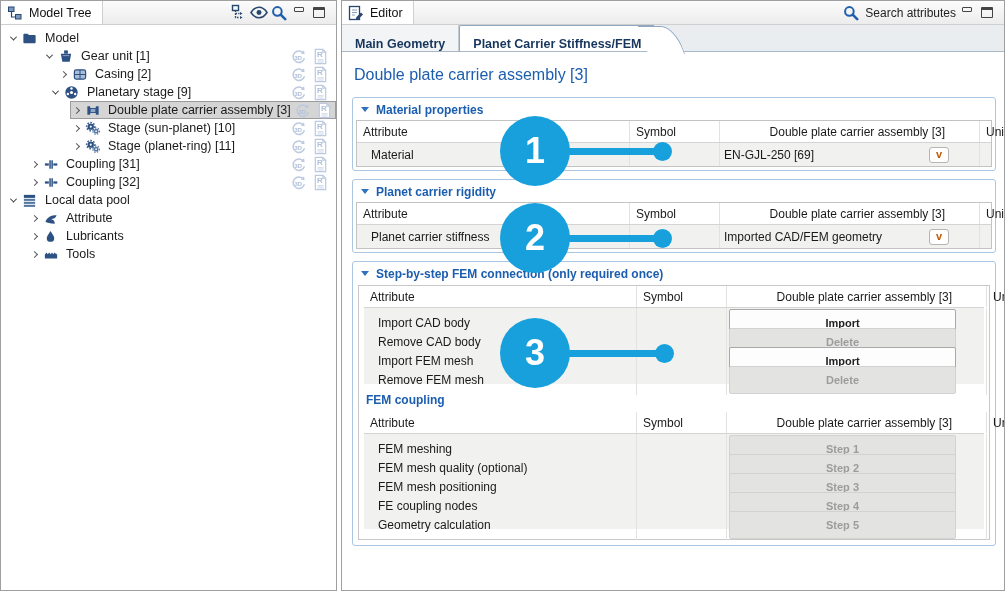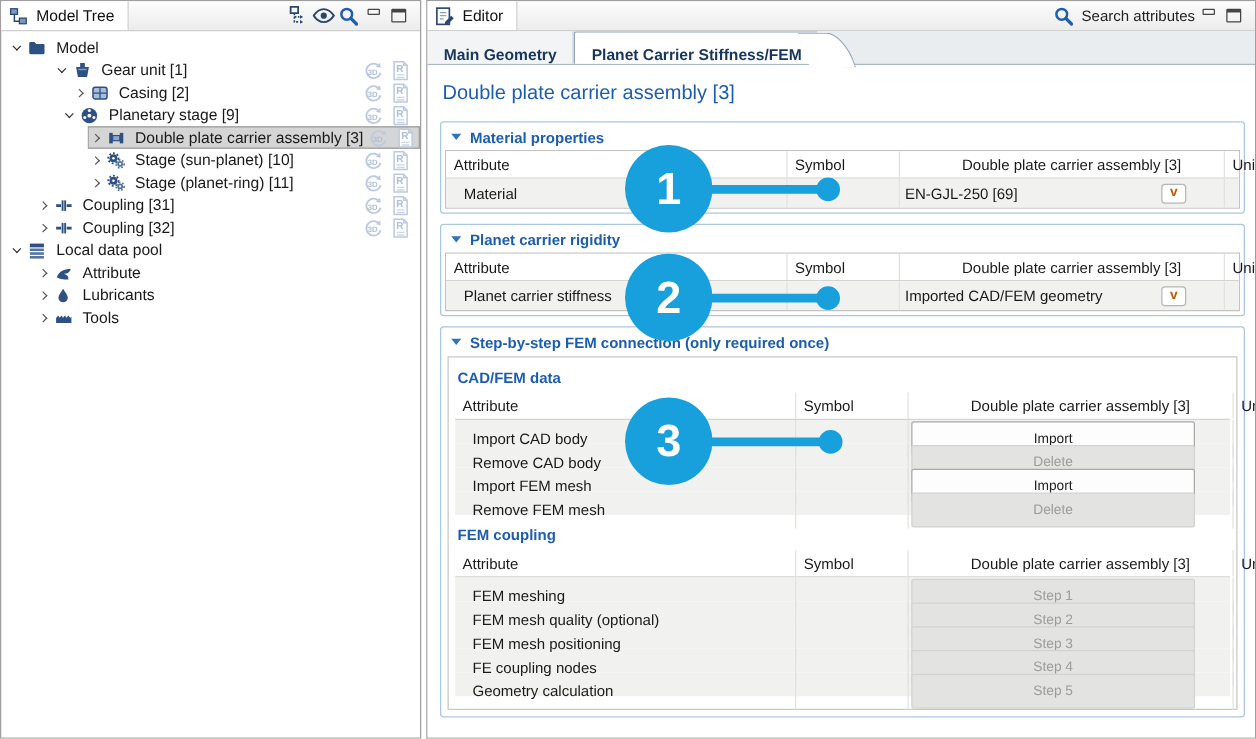--- a/index.html
+++ b/index.html
@@ -54,21 +54,21 @@
   .t-head>div{display:flex;align-items:center;padding:0 6px;font-size:12px;color:#1a1a1a;}
   .right{justify-content:flex-end;}
   .col-sep{border-left:1px solid #e2e2e0;}
   .t-row{height:23px;background:#f1f1ef;}
   .t-row.btn-row{height:19px;}
   .t-row>div{display:flex;align-items:center;padding:0 6px;}
   .attr-cell{padding-left:14px !important;}
   .value-cell{justify-content:space-between;padding:0 2px 0 4px !important;}
   .btn-cell{padding:1px 2px !important;}
   .dd-btn{width:20px;height:16px;background:#fff;border:1px solid #b5b5b5;border-radius:3px;color:#c05a00;font-size:11px;font-weight:bold;display:flex;align-items:center;justify-content:center;line-height:1;flex:none;}
-  .btn{width:100%;height:28px;font-size:11px;border-radius:2px;display:flex;align-items:center;justify-content:center;}
+  .btn{width:100%;height:28px;font-size:11px;border-radius:2px;display:flex;align-items:center;justify-content:center;font-weight:bold;}
   .btn.on{background:#fdfdfd;border:1px solid #a9a9a9;color:#222;}
   .btn.off{background:#e3e3e1;border:1px solid #d2d2d0;color:#9c9c9c;}
   .group-box{border:1px solid #c8c8c8;margin:1px 2px 2px;padding:0 5px 10px;background:#fff;}
   .group-title{color:#1c5eae;font-weight:bold;font-size:12px;margin:9px 2px 5px;}
 
   
   .callout-layer{position:absolute;inset:0;pointer-events:none;z-index:10;}
   .co-line{position:absolute;height:7px;background:#18a0dc;border-radius:3px;}
   .co-dot{position:absolute;width:19px;height:19px;border-radius:50%;background:#18a0dc;}
   .co-circle{position:absolute;width:70px;height:70px;border-radius:50%;background:#18a0dc;color:#fff;display:flex;align-items:center;justify-content:center;font-size:36px;font-weight:600;}
@@ -518,21 +518,20 @@
                 <div class="col-sep"></div>
               </div>
             </div>
           </div>
           <div class="section">
             <div class="section-head">
               <div class="tri"></div>
               <span>Step-by-step FEM connection (only required once)</span>
             </div>
             <div class="group-box">
-              <div class="group-title">CAD/FEM data</div>
               <div class="attr-table borderless">
                 <div class="grid t-head">
                   <div class="">Attribute</div>
                   <div class="col-sep ">Symbol</div>
                   <div class="col-sep right">Double plate carrier assembly [3]</div>
                   <div class="col-sep ">Unit</div>
                 </div>
                 <div class="grid t-row btn-row">
                   <div class="attr-cell">Import CAD body</div>
                   <div class="col-sep"></div>

